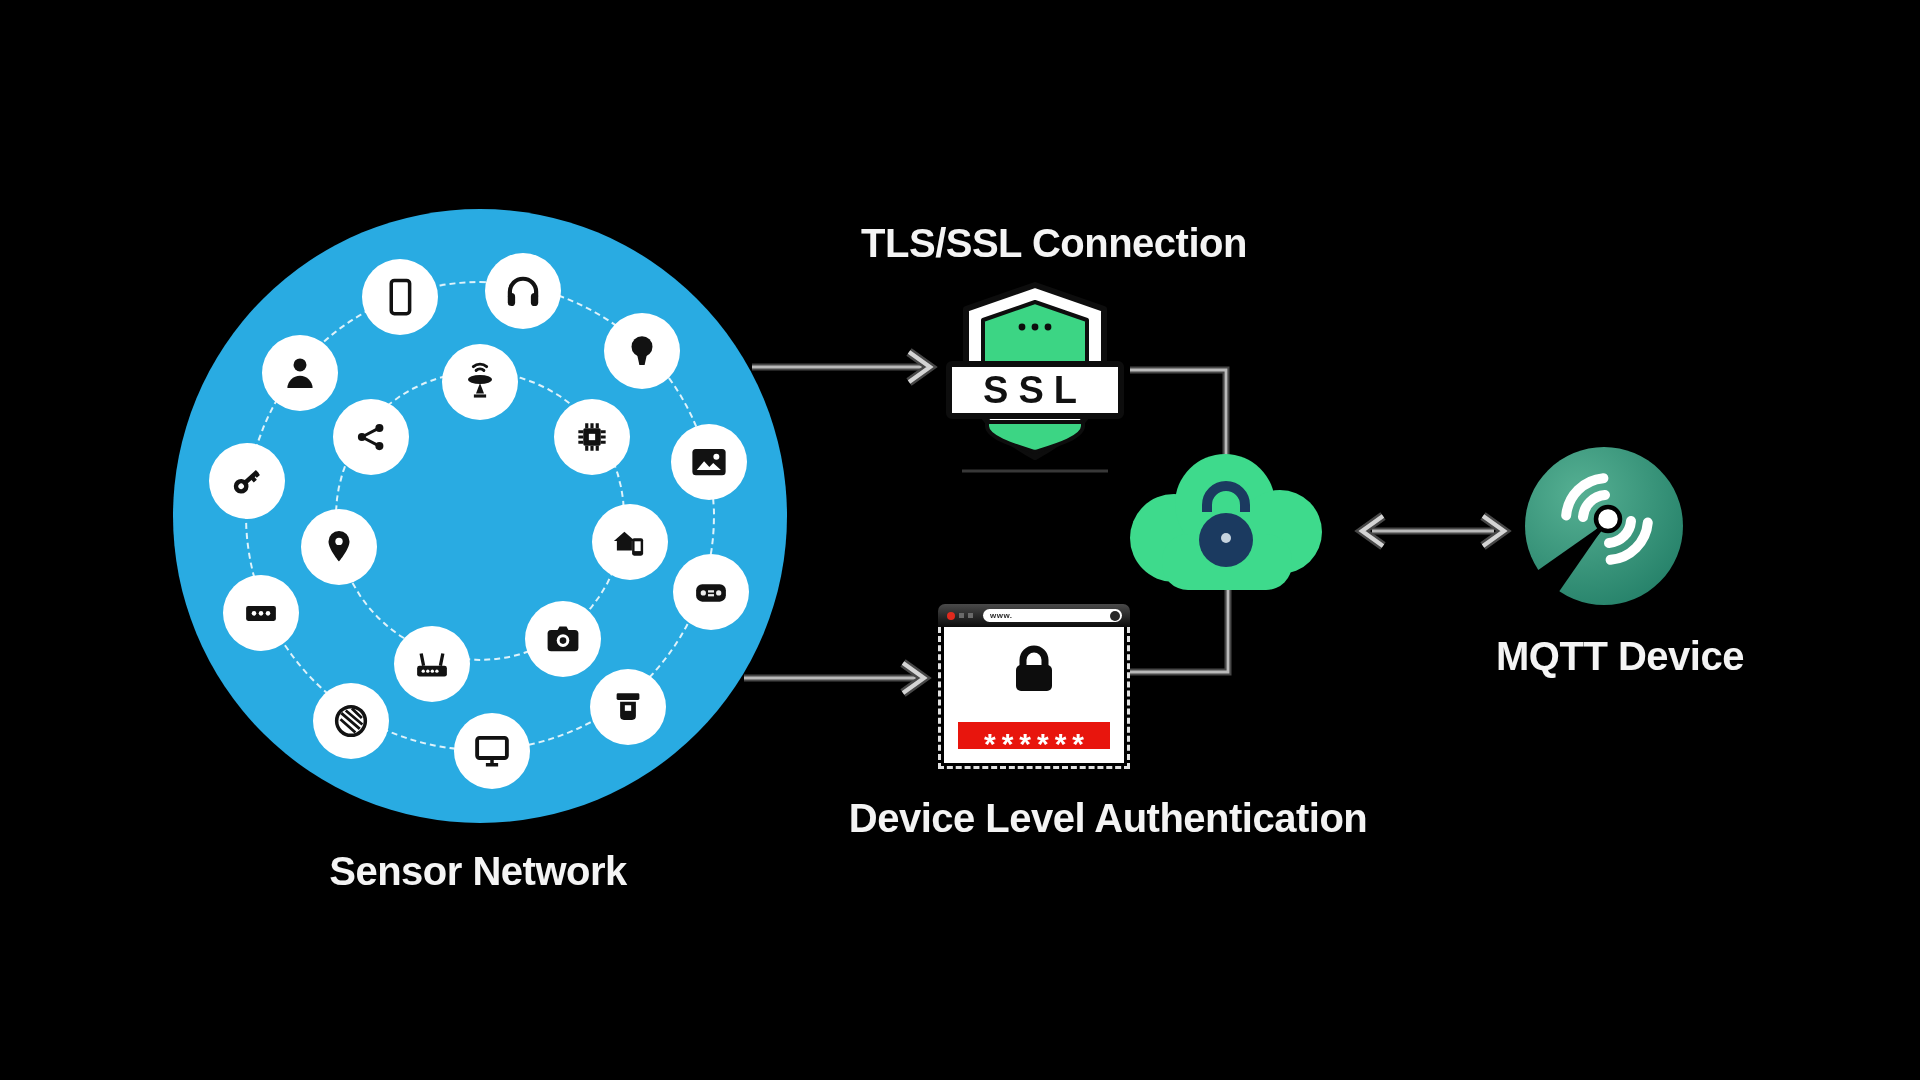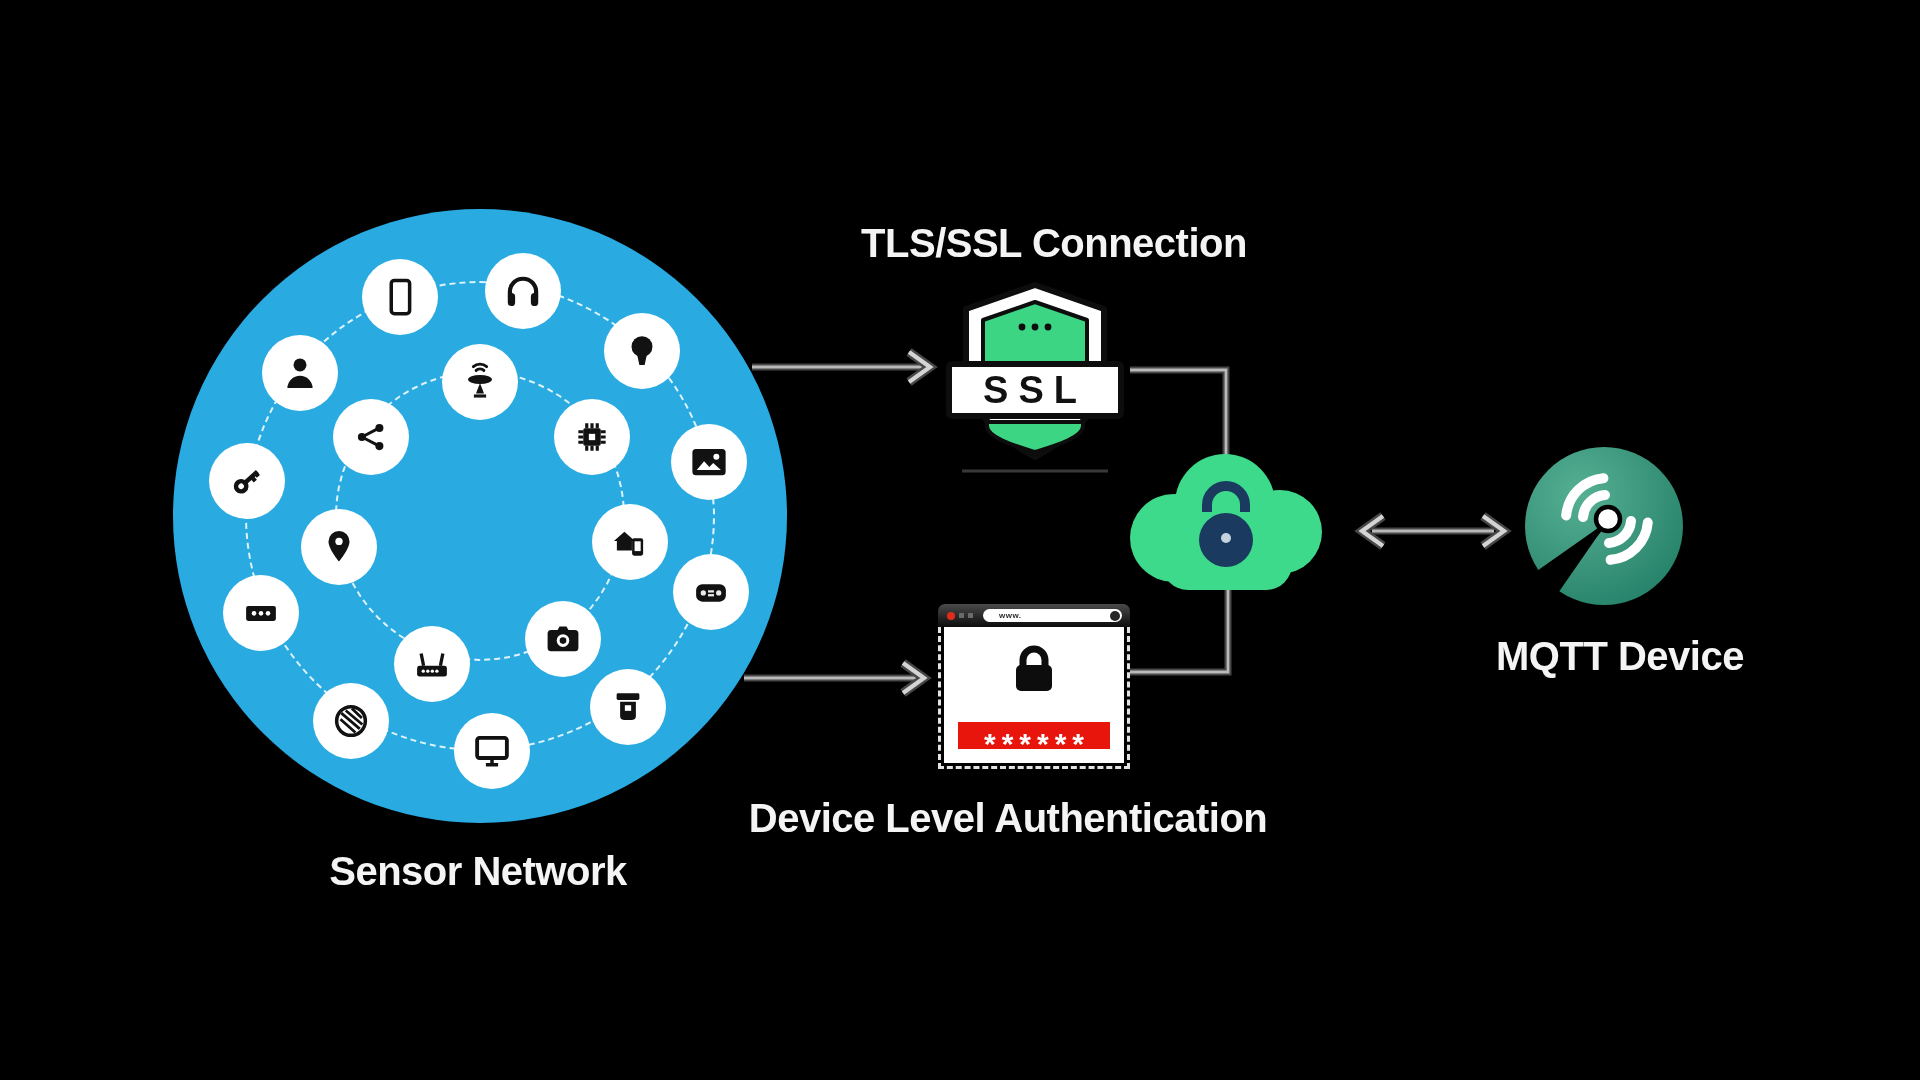--- a/index.html
+++ b/index.html
@@ -42,21 +42,21 @@
   
   .art{position:absolute;z-index:3;}
   
   .authwin{position:absolute;left:938px;top:604px;width:192px;height:166px;z-index:3;}
   .authwin .titlebar{position:relative;height:23px;border-radius:7px 7px 0 0;
     background:linear-gradient(#4a4a4a,#0c0c0c);display:flex;align-items:center;}
   .authwin .dot{width:8px;height:8px;border-radius:50%;background:#E02A1E;margin-left:9px;}
   .authwin .sq{width:5px;height:5px;background:#6a6a6a;margin-left:4px;}
   .authwin .urlbar{position:relative;flex:1;height:13px;margin:0 8px 0 10px;border-radius:8px;
     background:#fff;display:flex;align-items:center;}
-  .authwin .urltext{font-size:8px;font-weight:700;color:#2a2a2a;margin-left:16px;letter-spacing:.5px;line-height:8px;}
+  .authwin .urltext{font-size:8px;font-weight:700;color:#2a2a2a;margin-left:7px;letter-spacing:.5px;line-height:8px;}
   .authwin .gobtn{position:absolute;right:2px;top:1.5px;width:10px;height:10px;border-radius:5px;background:#262626;}
   .authwin .bodywrap{height:136px;border:3px dashed #E3E3E3;border-top:none;padding:3px;padding-top:0;}
   .authwin .bodyin{position:relative;width:100%;height:100%;background:#fff;}
   .authwin .locksvg{position:absolute;left:50%;top:14px;transform:translateX(-50%);width:58px;height:52px;}
   .authwin .pwbar{position:absolute;left:50%;bottom:14px;transform:translateX(-50%);
     width:152px;height:27px;background:var(--alert_red);display:flex;align-items:center;justify-content:center;}
   .authwin .stars{color:#fff;font-weight:700;font-size:30px;letter-spacing:6px;line-height:10px;
     margin-top:16px;margin-left:6px;}
 </style>
 </head>
@@ -354,16 +354,16 @@
       <path d="M83 50A24 24 0 0 0 61 72"></path>
       <path d="M81.4 33.2A41 41 0 0 0 44.2 70.4"></path>
       <path d="M87 98a24 24 0 0 0 22-22"></path>
       <path d="M88.6 114.8A41 41 0 0 0 125.8 77.6"></path>
     </g>
     <circle cx="86" cy="74" r="12" fill="#fff" stroke="#000" stroke-width="4.5"></circle>
   </svg>
 
   <div class="lbl" style="left:478px;top:871px">Sensor Network</div>
   <div class="lbl" style="left:1054px;top:243px">TLS/SSL Connection</div>
-  <div class="lbl" style="left:1008px;top:818px">Device Level Authentication</div>
+  <div class="lbl" style="left:1108px;top:818px">Device Level Authentication</div>
   <div class="lbl" style="left:1620px;top:656px">MQTT Device</div>
 
 </div>
 
 </body></html>

